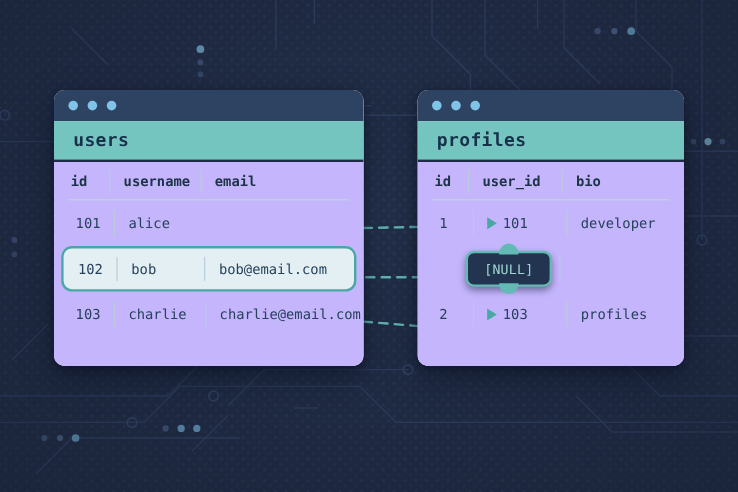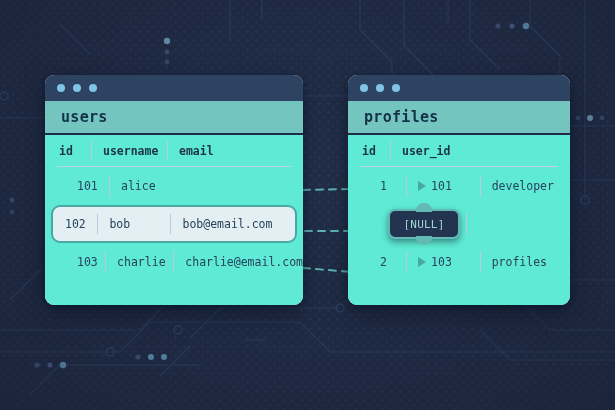--- a/index.html
+++ b/index.html
@@ -86,21 +86,21 @@
     border-bottom: 2px solid #1e2d45;
   }
   .tablehdr-text {
     font-size: 15px;
     font-weight: bold;
     color: #16324a;
     letter-spacing: 0.3px;
   }
 
   .tbody {
-    background: #5eead4;
+    background: #c4b5fd;
     height: 170px;
     position: relative;
   }
 
   .colhdr {
     display: flex;
     align-items: center;
     height: 32px;
     padding-left: 2px;
     position: relative;
@@ -117,21 +117,20 @@
     font-weight: bold;
     color: #1d3347;
   }
 
   .row {
     display: flex;
     align-items: center;
     height: 38px;
     padding-left: 6px;
     position: relative;
-    margin-left: 14px;
   }
   .row .cell {
     font-size: 11.5px;
     color: #27425a;
   }
 
   .cell {
     position: relative;
     display: flex;
     align-items: center;
@@ -354,20 +353,21 @@
       <span class="dot"></span>
     </div>
     <div class="tablehdr">
       <span class="tablehdr-text">profiles</span>
     </div>
     <div class="tbody">
 
       <div class="colhdr">
         <span class="cell p-c1">id</span>
         <span class="cell p-c2 div">user_id</span>
+        <span class="cell p-c3 div">bio</span>
       </div>
 
       <div class="row">
         <span class="cell p-c1">1</span>
         <span class="cell p-c2 div">
           <span class="arrow-cell">
               <span class="arrow-tri"></span>
             </span>
           <span>101</span>
         </span>

